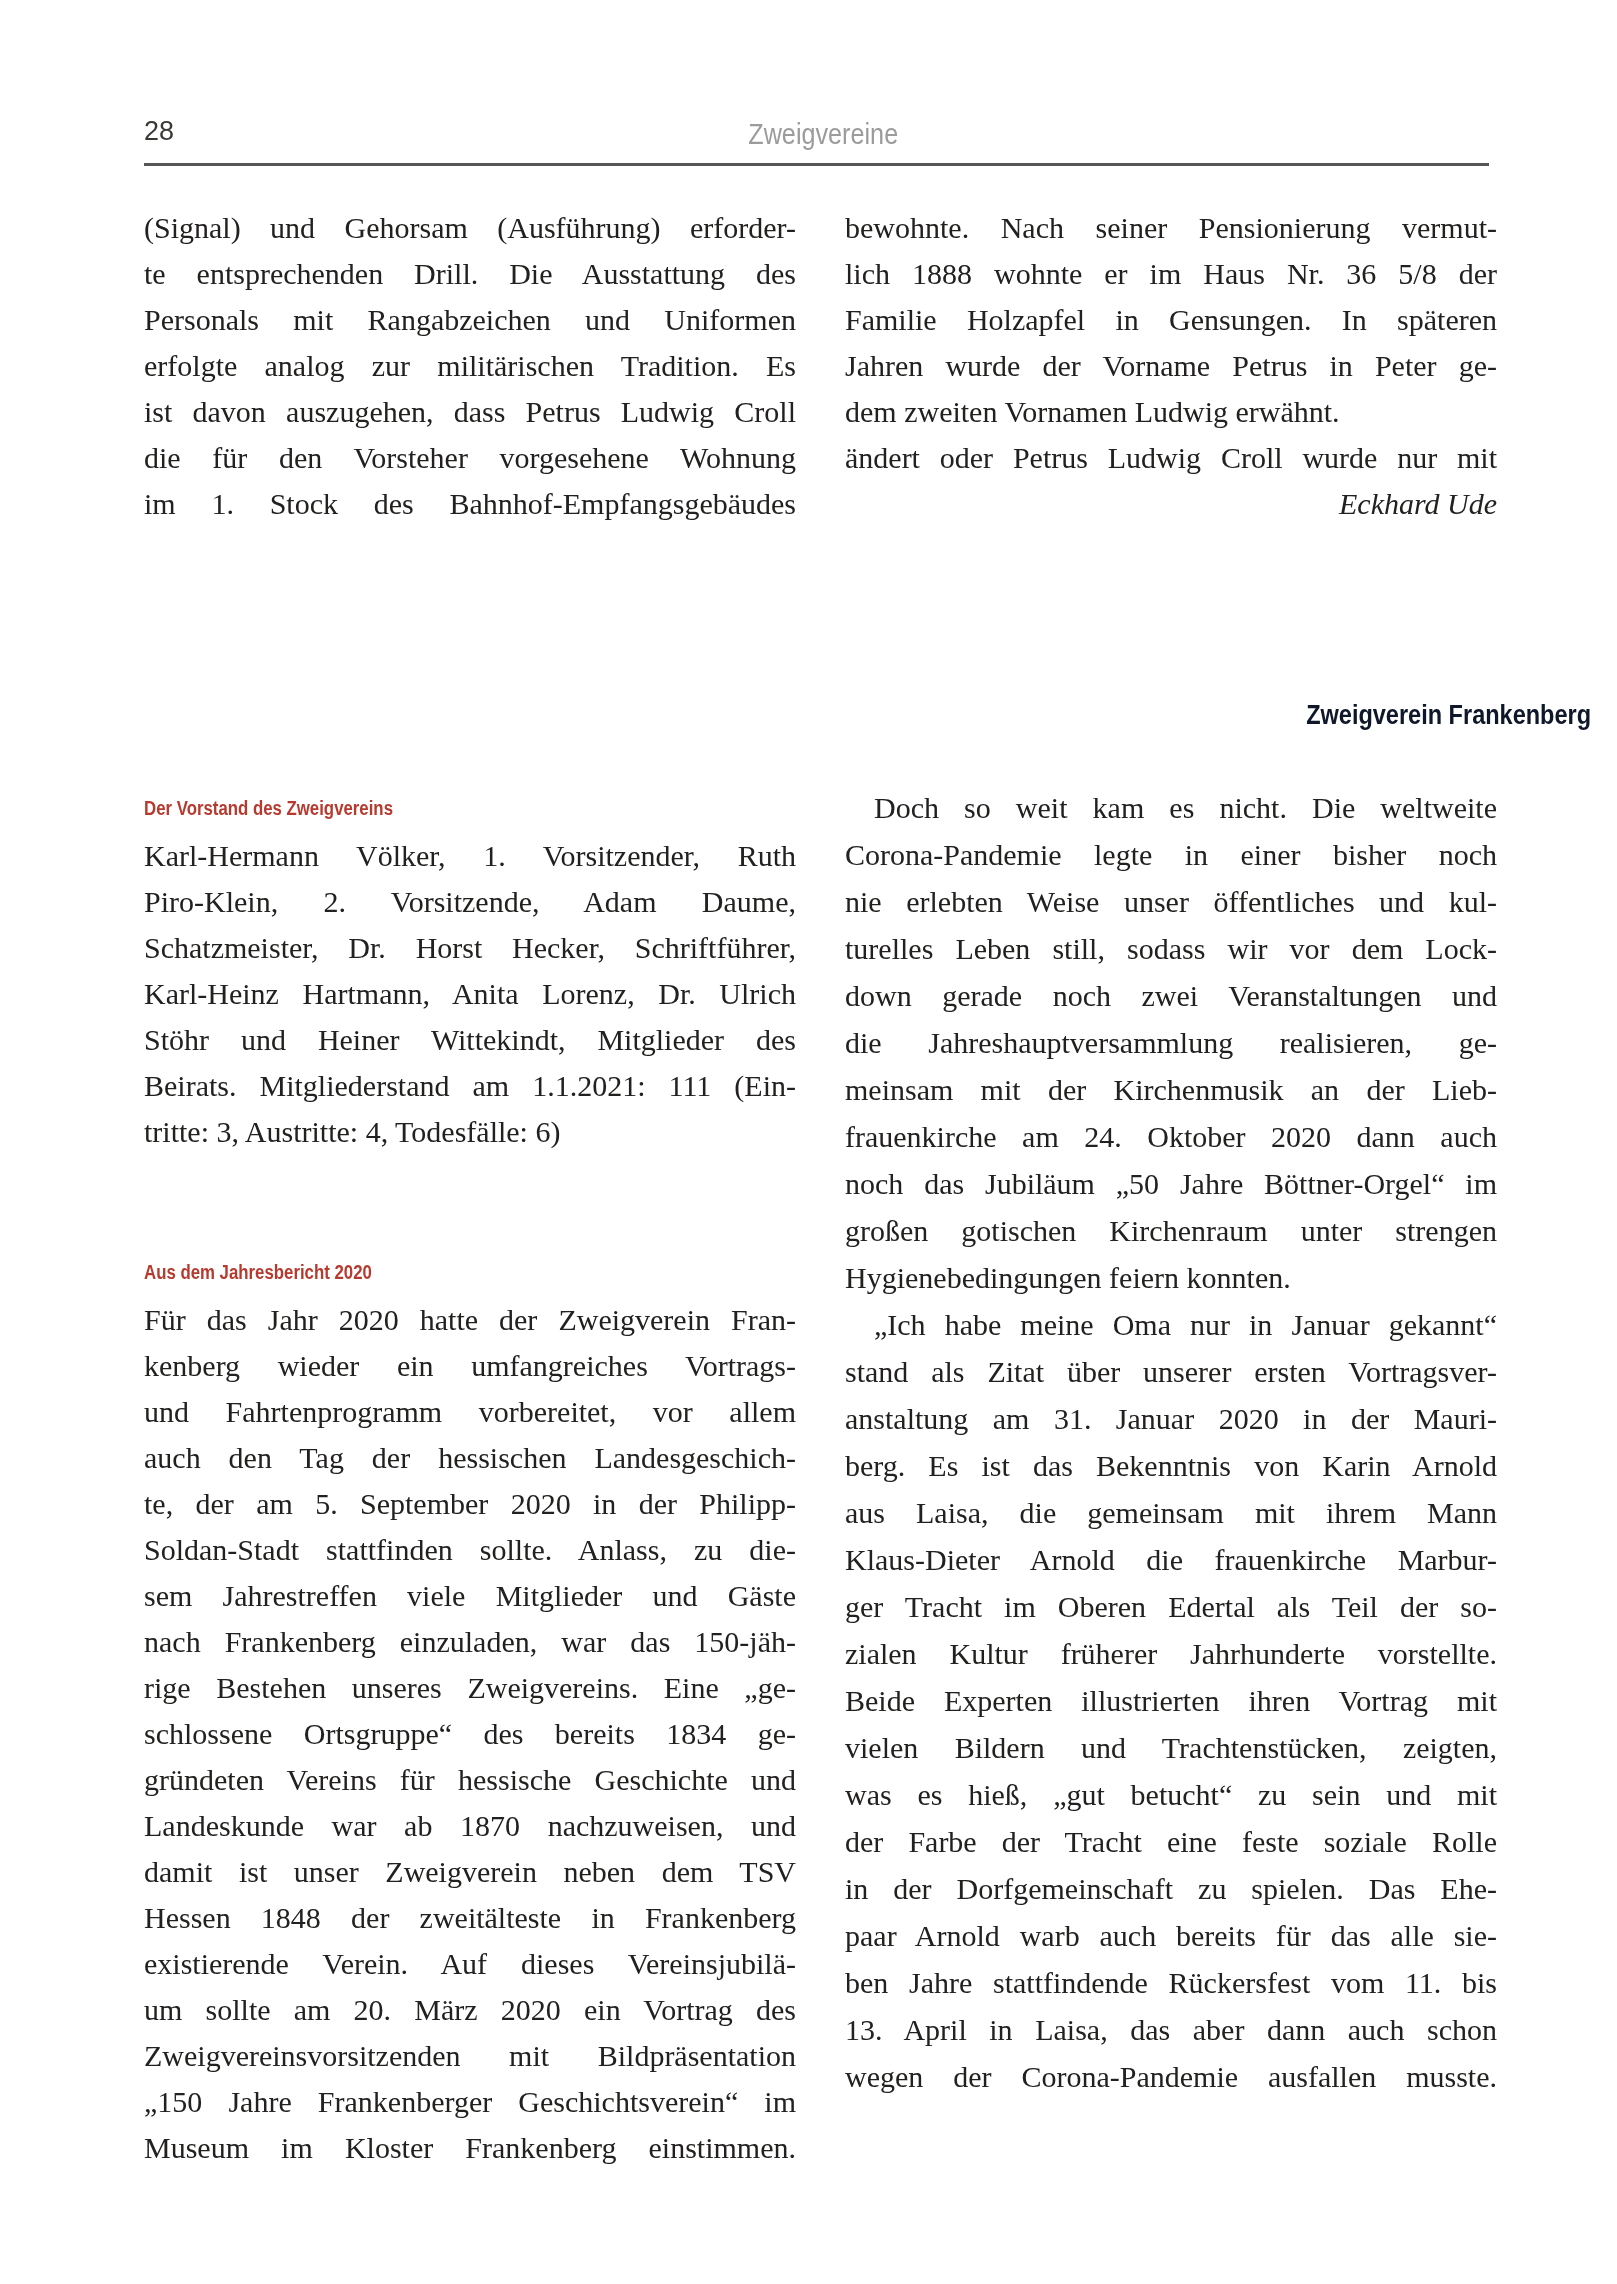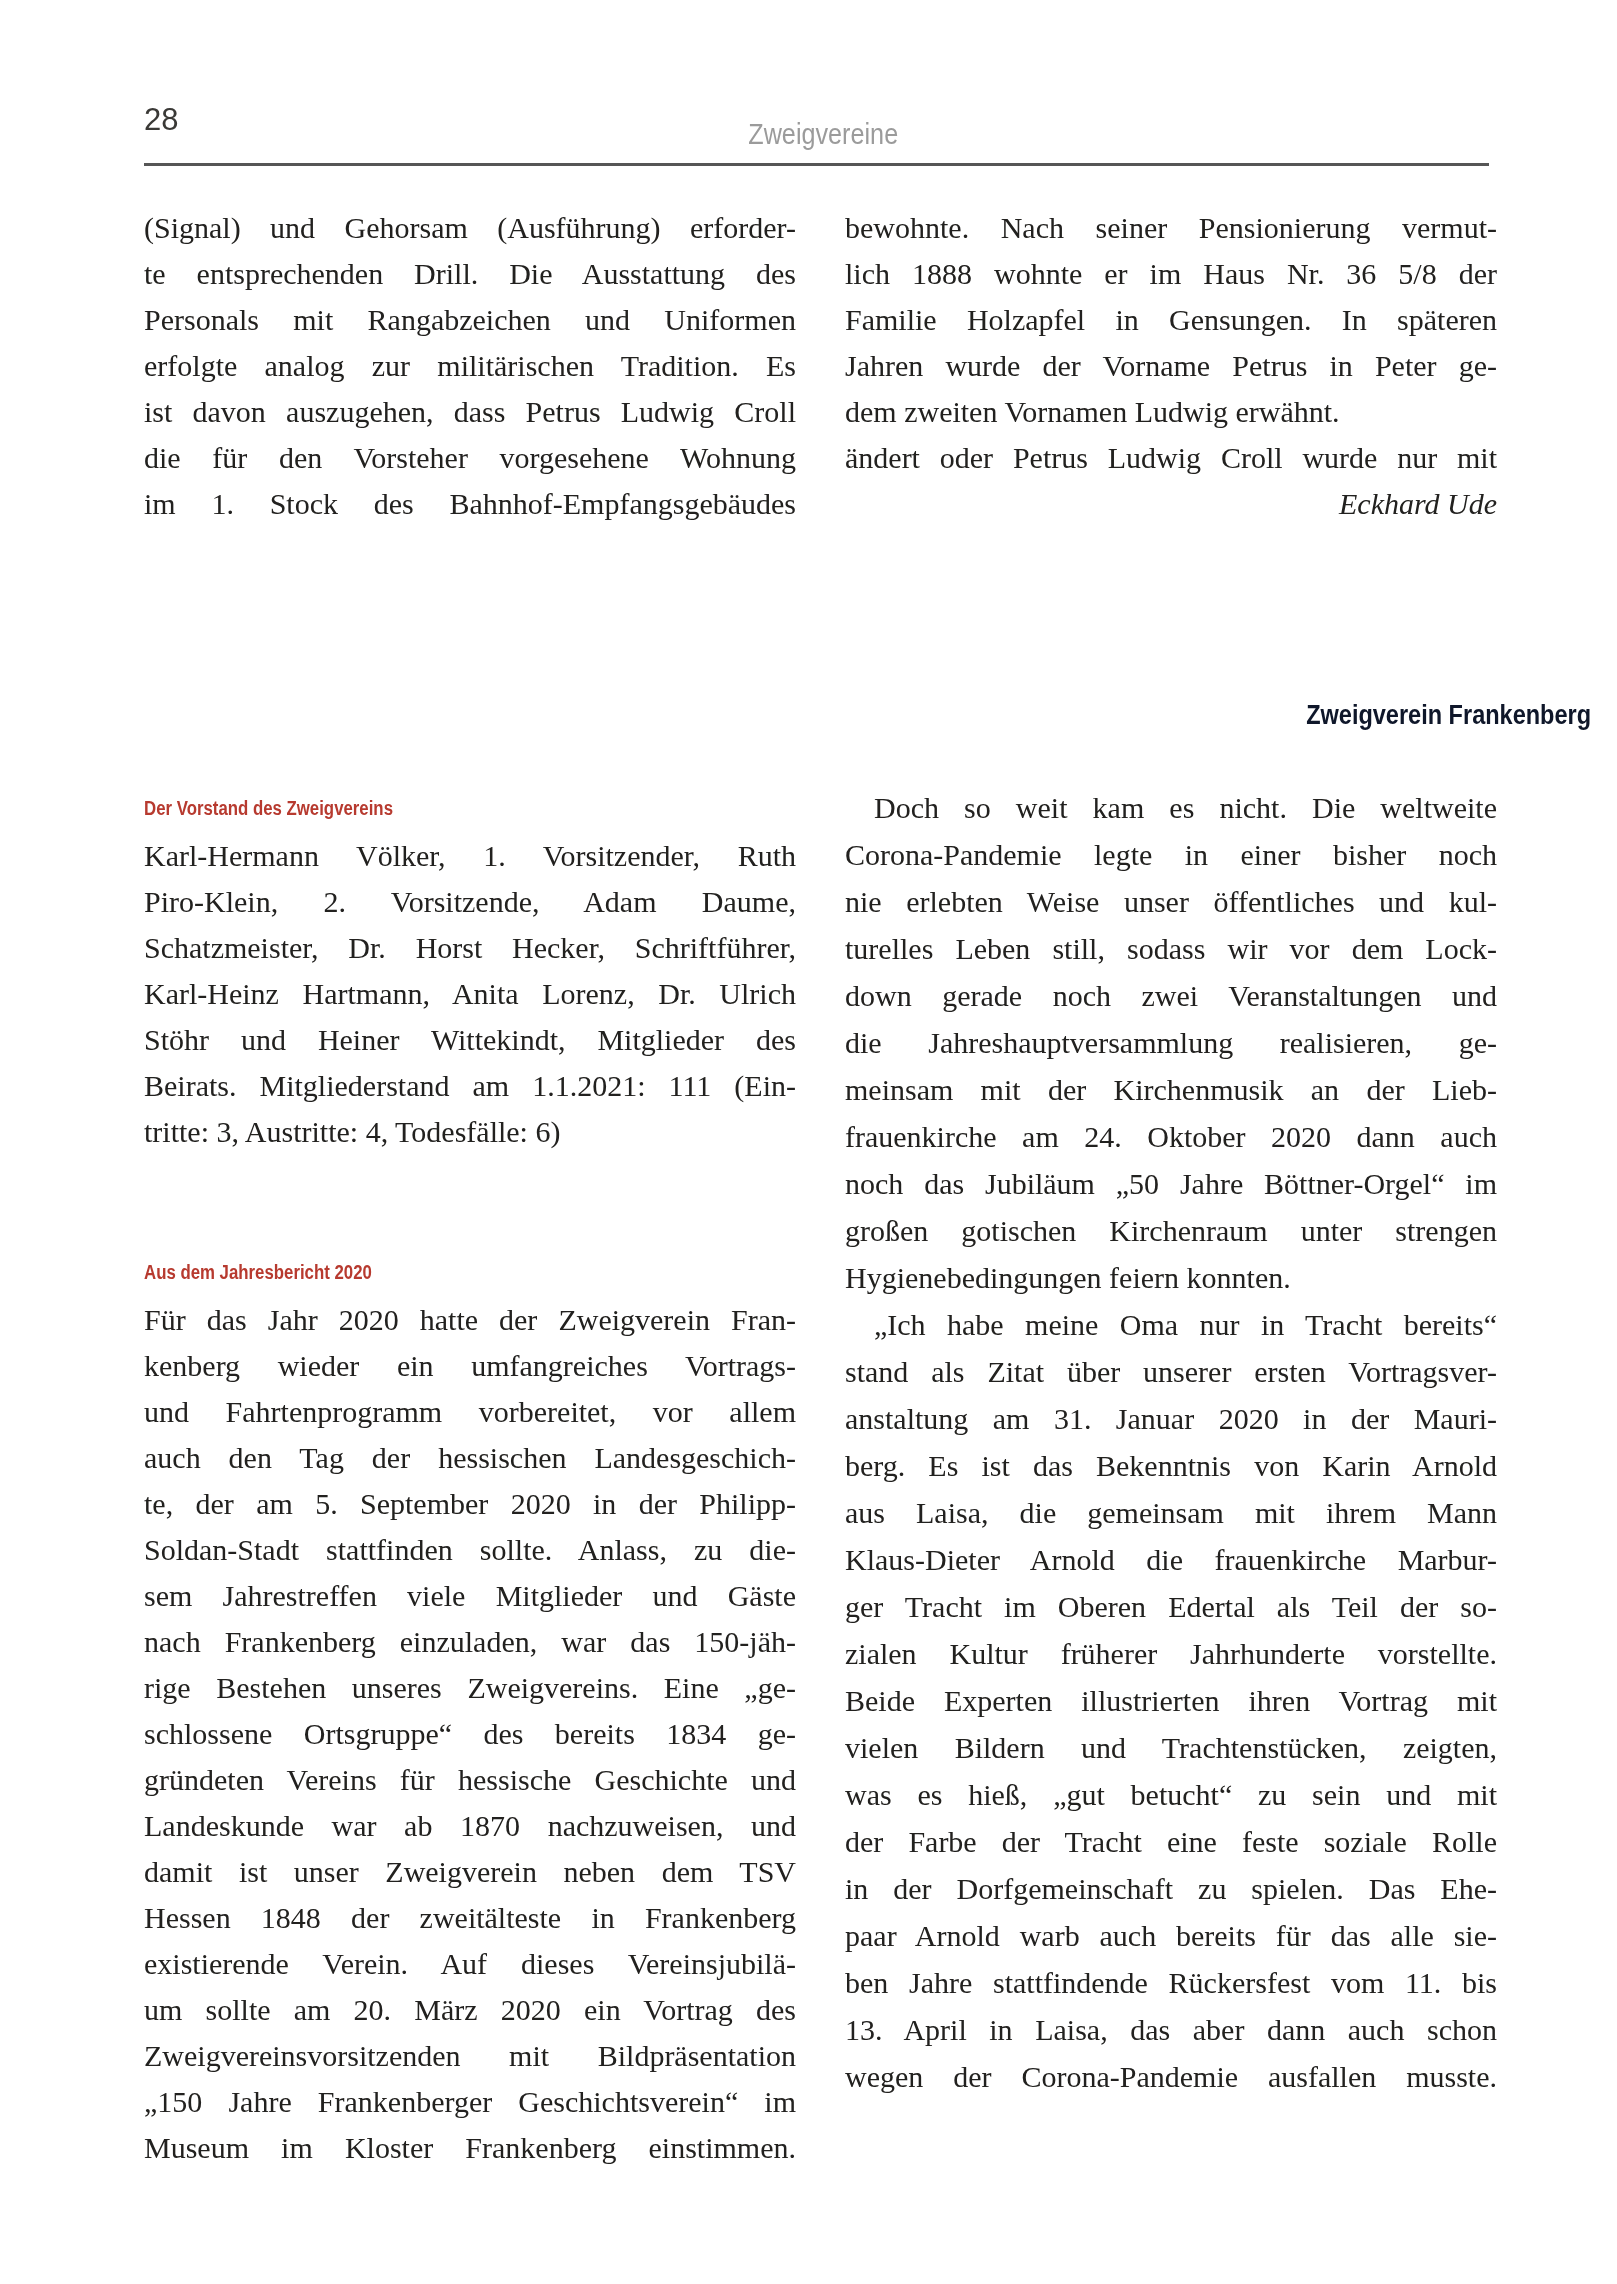--- a/index.html
+++ b/index.html
@@ -7,23 +7,23 @@
     position:relative;
     width:1618px; height:2284px;
     background:#ffffff;
     margin:0 auto;
     overflow:hidden;
     font-family:"Liberation Serif","DejaVu Serif",serif;
     color:#22211f;
   }
   
   .pagenum {
-    position:absolute; left:144px; top:102px;
+    position:absolute; left:144px; top:113px;
     font-family:"Liberation Sans","DejaVu Sans",sans-serif;
-    font-size:31px; line-height:36px; color:#3a3936;
+    font-size:27px; line-height:36px; color:#3a3936;
   }
   .runhead {
     position:absolute; left:14px; top:116px; width:100%;
     text-align:center;
     font-family:"Liberation Sans","DejaVu Sans",sans-serif;
     font-size:30px; line-height:36px; color:#9b9b9b;
   }
   .hrule {
     position:absolute; left:144px; top:163px;
     width:1345px; height:3.3px; background:#565656;
@@ -147,21 +147,21 @@
         <div class="line j">turelles Leben still, sodass wir vor dem Lock-</div>
         <div class="line j">down gerade noch zwei Veranstaltungen und</div>
         <div class="line j">die Jahreshauptversammlung realisieren, ge-</div>
         <div class="line j">meinsam mit der Kirchenmusik an der Lieb-</div>
         <div class="line j">frauenkirche am 24. Oktober 2020 dann auch</div>
         <div class="line j">noch das Jubiläum „50 Jahre Böttner-Orgel“ im</div>
         <div class="line j">großen gotischen Kirchenraum unter strengen</div>
         <div class="line">Hygienebedingungen feiern konnten.</div>
       </div>
     <div>
-        <div class="line j indent">„Ich habe meine Oma nur in Tracht bereits“</div>
+        <div class="line j indent">„Ich habe meine Oma nur in Januar gekannt“</div>
         <div class="line j">stand als Zitat über unserer ersten Vortragsver-</div>
         <div class="line j">anstaltung am 31. Januar 2020 in der Mauri-</div>
         <div class="line j">berg. Es ist das Bekenntnis von Karin Arnold</div>
         <div class="line j">aus Laisa, die gemeinsam mit ihrem Mann</div>
         <div class="line j">Klaus-Dieter Arnold die frauenkirche Marbur-</div>
         <div class="line j">ger Tracht im Oberen Edertal als Teil der so-</div>
         <div class="line j">zialen Kultur früherer Jahrhunderte vorstellte.</div>
         <div class="line j">Beide Experten illustrierten ihren Vortrag mit</div>
         <div class="line j">vielen Bildern und Trachtenstücken, zeigten,</div>
         <div class="line j">was es hieß, „gut betucht“ zu sein und mit</div>

